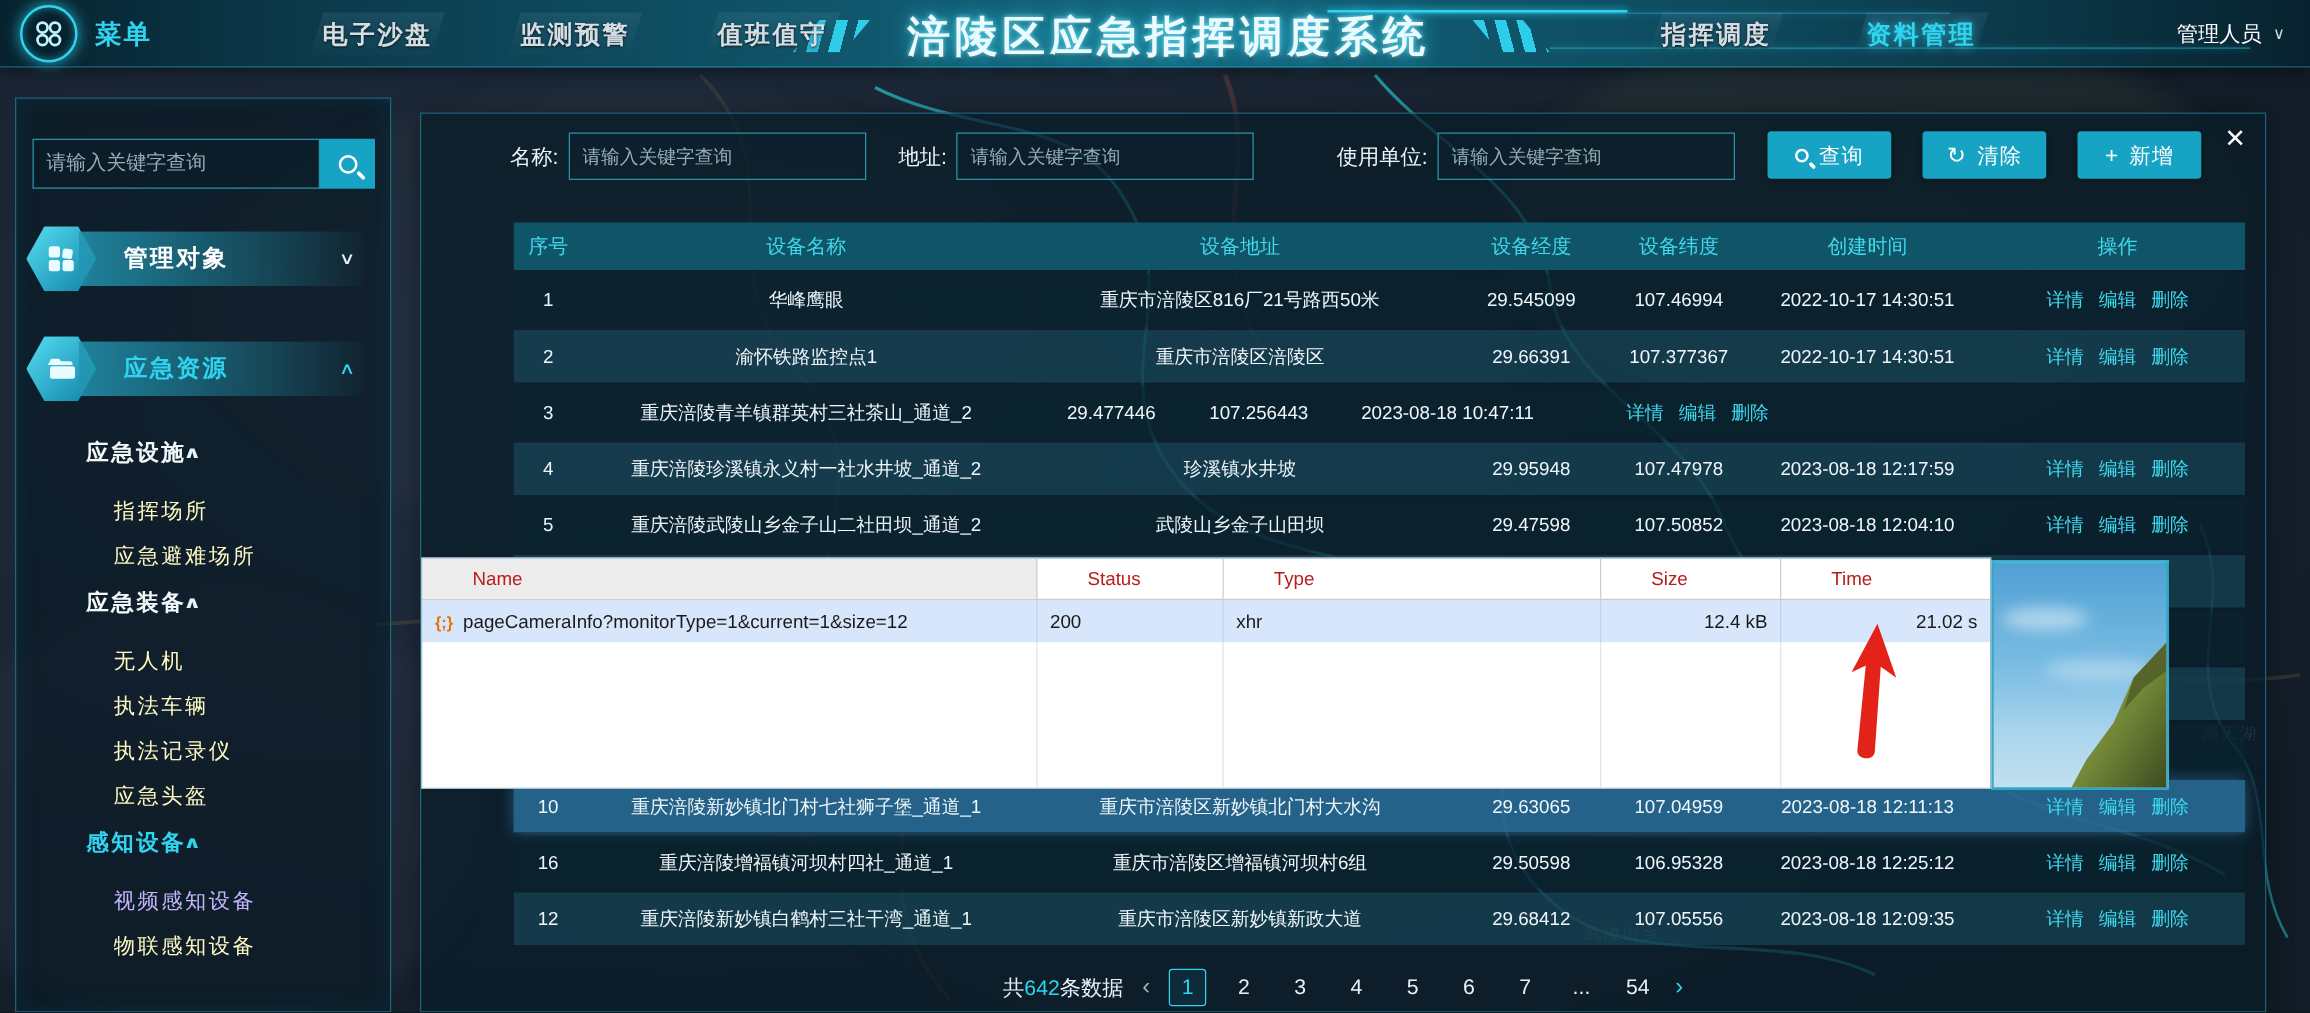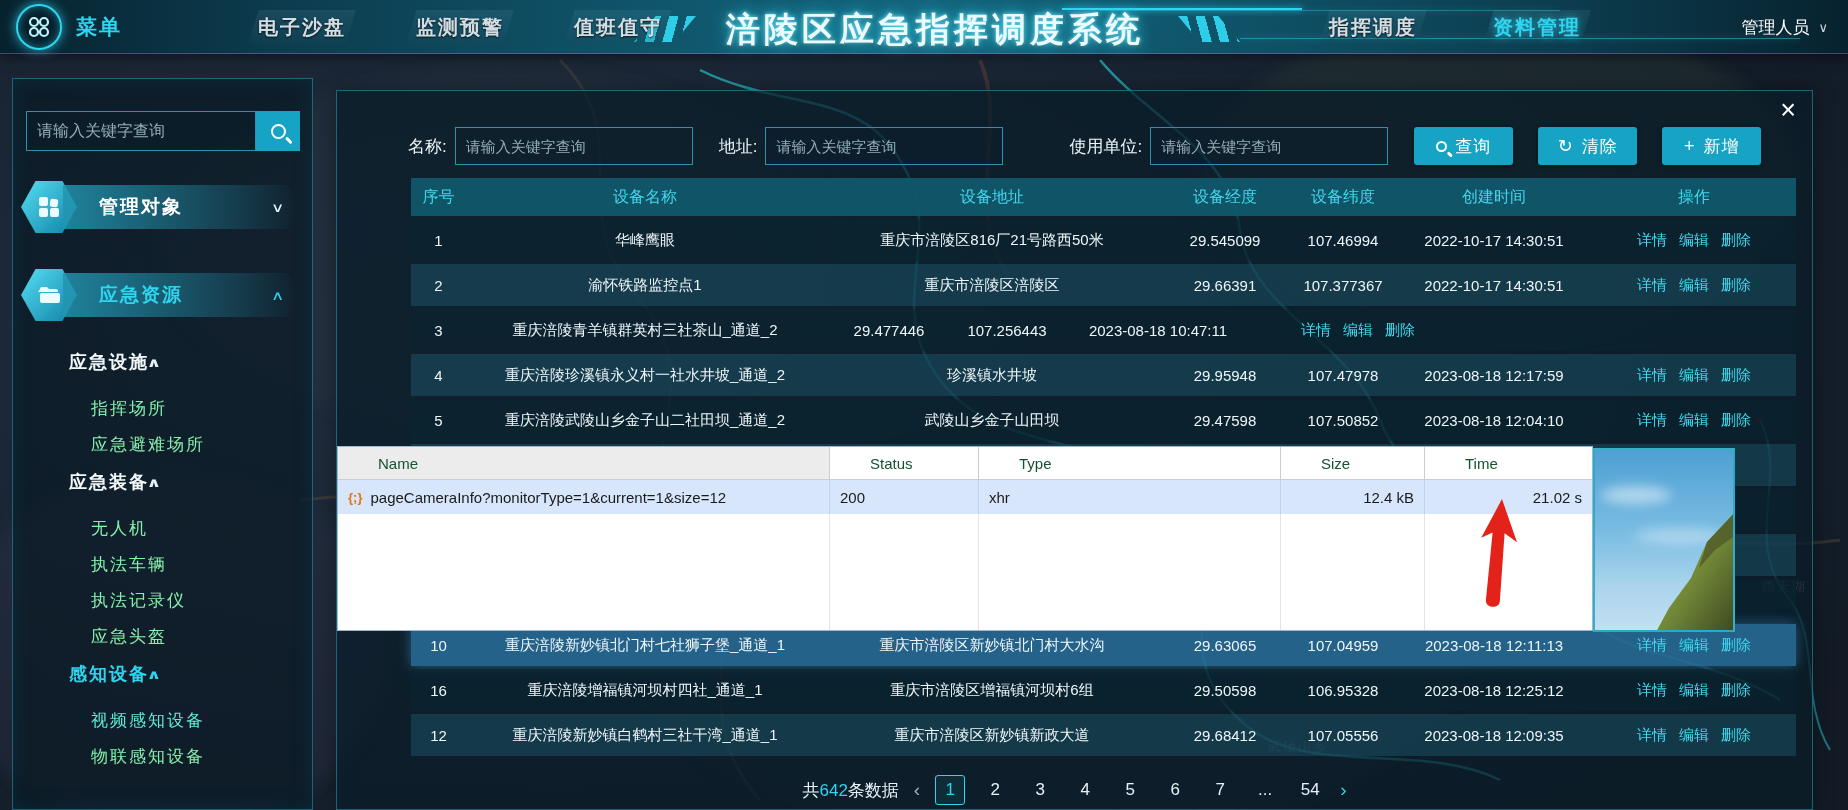--- a/index.html
+++ b/index.html
@@ -74,31 +74,31 @@
     clip-path:polygon(0 0,95% 0,100% 50%,95% 100%,0 100%);}
   .band-label { font-size:19px; font-weight:bold; color:#fff; letter-spacing:2px;}
   .band-label.active { color:#2fd4ef; }
   .chevron { font-size:13px; color:#e6f4f8; transform:scaleX(1.4); }
   .chevron.cy { color:#2fd4ef; }
   .tree { position:absolute; left:0; top:263px; width:100%; }
   .tree-group { height:40px; display:flex; align-items:center; justify-content:flex-start;
     padding:0 44px 0 56px; color:#f2f8fa; font-size:18px; font-weight:bold; letter-spacing:2px; cursor:pointer;}
   .tree-group.active { color:#2fd4ef; }
   .tree-leaf { height:36px; display:flex; align-items:center; padding-left:78px;
-    color:#86efac; font-size:17px; letter-spacing:2px; cursor:pointer;}
-  .tree-leaf.active { color:#5eead4; }
+    color:#fef9c3; font-size:17px; letter-spacing:2px; cursor:pointer;}
+  .tree-leaf.active { color:#c4b5fd; }
   .tree-group + .tree-leaf { margin-top:8px; }
 
   
   .main { position:absolute; left:336px; top:90px; width:1477px; height:720px; z-index:10;
     background:rgba(9,28,40,.74); border:1px solid rgba(42,170,200,.5);
     box-shadow:0 0 20px rgba(0,0,0,.35);}
   .close-x { position:absolute; top:6px; right:16px; color:#fff; font-size:27px; font-weight:300;
     cursor:pointer; z-index:30; line-height:1;}
-  .filters { position:absolute; left:71px; top:35px; right:88px; height:40px; display:flex; align-items:center; }
+  .filters { position:absolute; left:71px; top:14px; right:88px; height:40px; display:flex; }
   .f-label { color:#eef6f9; font-size:17px; margin-right:8px; white-space:nowrap; }
   .f-input { width:238px; height:38px; background:rgba(10,30,42,.3); border:1px solid #2a93ab;
     color:#cfe8ee; padding:0 10px; font-size:15px; outline:none; margin-right:26px; font-family:inherit;}
   .f-input::placeholder { color:#93aeb6; }
   .f-group:nth-child(3) .f-label { margin-left:40px; }
   .f-group { display:flex; align-items:center; }
   .btn-row { margin-left:auto; display:flex; gap:25px; }
   .btn { min-width:99px; height:38px; background:#17a3c4; color:#fff; font-size:17px; border:none;
     border-radius:3px; display:flex; align-items:center; justify-content:center; gap:8px; cursor:pointer;
     font-family:inherit; letter-spacing:1px; box-shadow:0 1px 5px rgba(0,0,0,.4);}
@@ -127,21 +127,21 @@
   .pg-arrow.next { color:#2fd4ef; }
   .pg-num { min-width:30px; height:30px; display:flex; align-items:center; justify-content:center;
     cursor:pointer; border-radius:3px; }
   .pg-num.active { border:1px solid #2fd4ef; color:#2fd4ef; background:rgba(47,212,239,.08); }
 
   
   .devtools { position:absolute; left:0; top:355px; width:1256px; height:185px; z-index:22;
     background:#fff; border:1px solid #9fb6cf; color:#1b1b1b; }
   .dt-head { display:flex; height:33px; border-bottom:1px solid #cdcdcd; }
   .dt-cell { display:flex; align-items:center; padding:0 10px; font-size:15px; overflow:hidden; white-space:nowrap;}
-  .dt-head .dt-cell { color:#14532d; border-right:1px solid #cdcdcd;padding-left:40px; }
+  .dt-head .dt-cell { color:#b91c1c; border-right:1px solid #cdcdcd;padding-left:40px; }
   .dt-head .dt-cell.sorted { background:#ececec; }
   .dw0{width:492px}.dw1{width:149px}.dw2{width:302px}.dw3{width:144px}.dw4{width:167px;border-right:none!important}
   .dt-row { display:flex; height:34px; background:#d7e6fb; cursor:pointer; }
   .dt-row .dt-cell { border-right:1px solid rgba(150,170,200,.3); }
   .dt-row .num { justify-content:flex-end; }
   .xhr-icon { color:#e8710a; font-weight:bold; margin-right:8px; font-size:13px; }
   .dt-empty { display:flex; height:116px; background:#fff; }
   .dt-empty .dt-cell { border-right:1px solid #e4e4e4; height:100%; }
   .red-arrow { position:absolute; left:1138px; top:50px; z-index:26; transform:rotate(4deg); }
 

